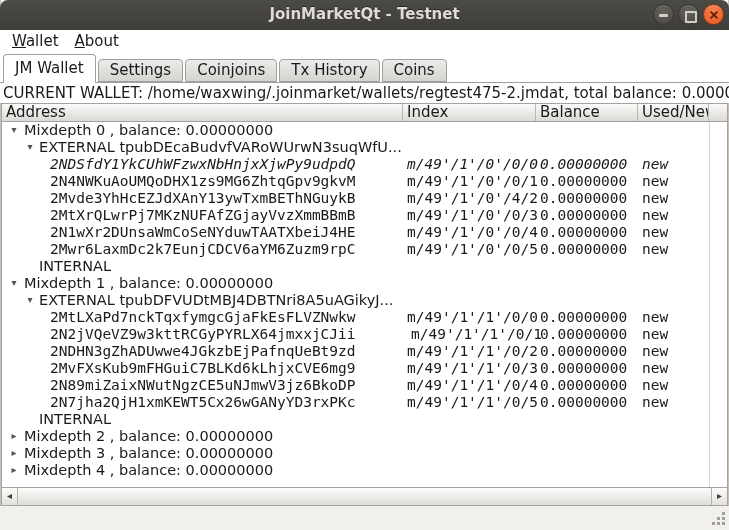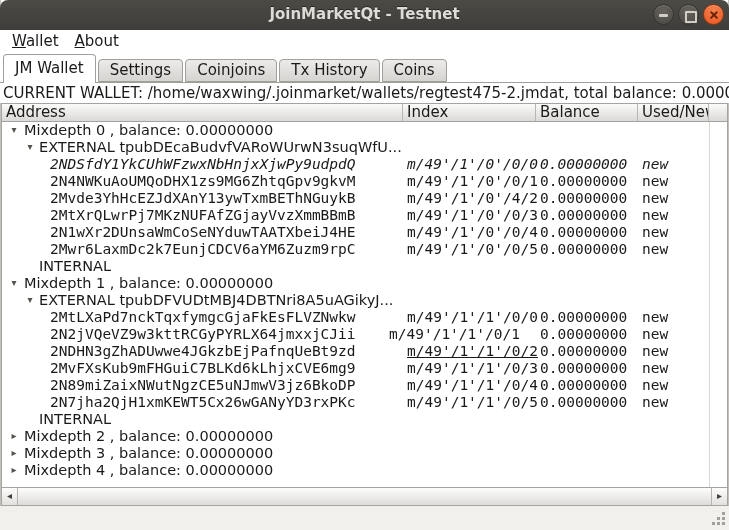--- a/index.html
+++ b/index.html
@@ -174,27 +174,27 @@
           <span class="lbl" style="left: 37px;">EXTERNAL tpubDFVUDtMBJ4DBTNri8A5uAGikyJ...</span>
         </div>
         <div class="trow" style="top: 205px;">
           <span class="lbl mono" style="left: 48px;">2MtLXaPd7nckTqxfymgcGjaFkEsFLVZNwkw</span>
           <span class="lbl mono" style="left: 405px;">m/49'/1'/1'/0/0</span>
           <span class="lbl mono" style="left: 538px;">0.00000000</span>
           <span class="lbl mono" style="left: 640px;">new</span>
         </div>
         <div class="trow" style="top: 222px;">
           <span class="lbl mono" style="left: 48px;">2N2jVQeVZ9w3kttRCGyPYRLX64jmxxjCJii</span>
-          <span class="lbl mono" style="left: 387px;">m/49'/1'/1'/0/1</span>
+          <span class="lbl mono" style="left: 409px;">m/49'/1'/1'/0/1</span>
           <span class="lbl mono" style="left: 538px;">0.00000000</span>
           <span class="lbl mono" style="left: 640px;">new</span>
         </div>
         <div class="trow" style="top: 239px;">
           <span class="lbl mono" style="left: 48px;">2NDHN3gZhADUwwe4JGkzbEjPafnqUeBt9zd</span>
-          <span class="lbl mono" style="left: 405px; text-decoration: underline;">m/49'/1'/1'/0/2</span>
+          <span class="lbl mono" style="left: 405px;">m/49'/1'/1'/0/2</span>
           <span class="lbl mono" style="left: 538px;">0.00000000</span>
           <span class="lbl mono" style="left: 640px;">new</span>
         </div>
         <div class="trow" style="top: 256px;">
           <span class="lbl mono" style="left: 48px;">2MvFXsKub9mFHGuiC7BLKd6kLhjxCVE6mg9</span>
           <span class="lbl mono" style="left: 405px;">m/49'/1'/1'/0/3</span>
           <span class="lbl mono" style="left: 538px;">0.00000000</span>
           <span class="lbl mono" style="left: 640px;">new</span>
         </div>
         <div class="trow" style="top: 273px;">

